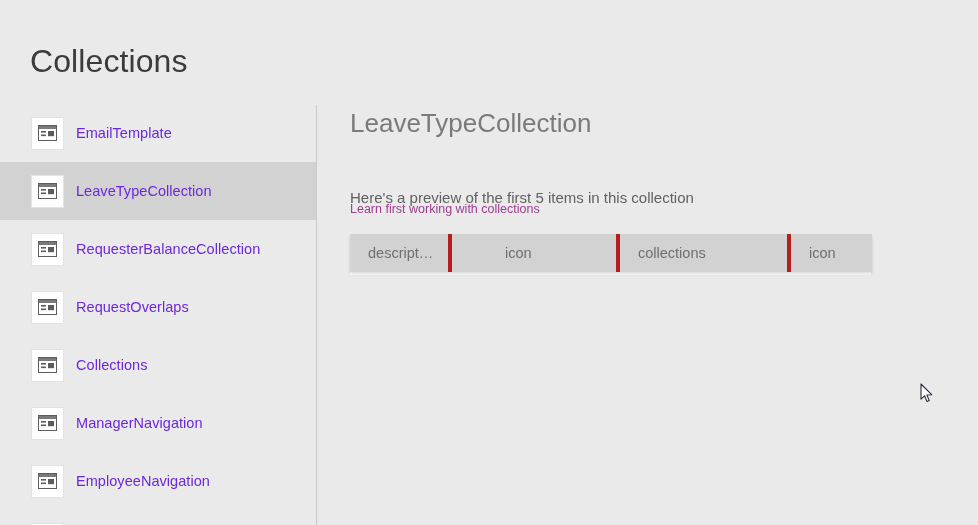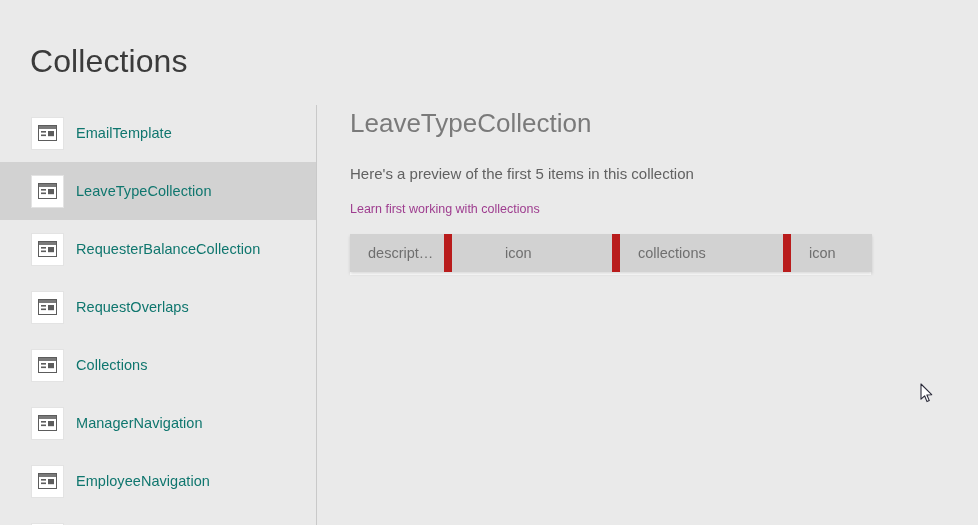--- a/index.html
+++ b/index.html
@@ -79,21 +79,21 @@
     display: flex;
     align-items: center;
     justify-content: center;
     flex: 0 0 auto;
   }
   .item-icon-box svg { display: block; }
   .item-label {
     margin-left: 12px;
     font-size: 14.5px;
     font-weight: 400;
-    color: #0f766e;
+    color: #6d28d9;
     white-space: nowrap;
     letter-spacing: 0.05px;
   }
 
   
   .detail {
     position: absolute;
     left: 350px;
     top: 0;
     width: 600px;
@@ -105,21 +105,21 @@
     top: 105px;
     font-size: 26px;
     font-weight: 300;
     color: #7a7a7a;
     line-height: 36px;
     white-space: nowrap;
   }
   .detail-subtitle {
     position: absolute;
     left: 0;
-    top: 164px;
+    top: 188px;
     font-size: 15px;
     font-weight: 400;
     color: #616161;
     line-height: 20px;
     white-space: nowrap;
   }
   .detail-link {
     position: absolute;
     left: 0;
     top: 201px;
@@ -137,21 +137,21 @@
     left: 0;
     top: 234px;
     display: flex;
     align-items: flex-start;
     box-shadow: 0 2px 3px rgba(0,0,0,0.14);
     background: #ffffff;
   }
   .preview-col {
     height: 38px;
     background: #d2d2d2;
-    border-right: 8px solid #b91c1c;
+    border-right: 4px solid #b91c1c;
     box-sizing: border-box;
     display: flex;
     align-items: center;
     cursor: pointer;
   }
   .preview-col:last-child { border-right: none; }
   .preview-col-label {
     font-size: 14.5px;
     font-weight: 400;
     color: #6f6f6f;

